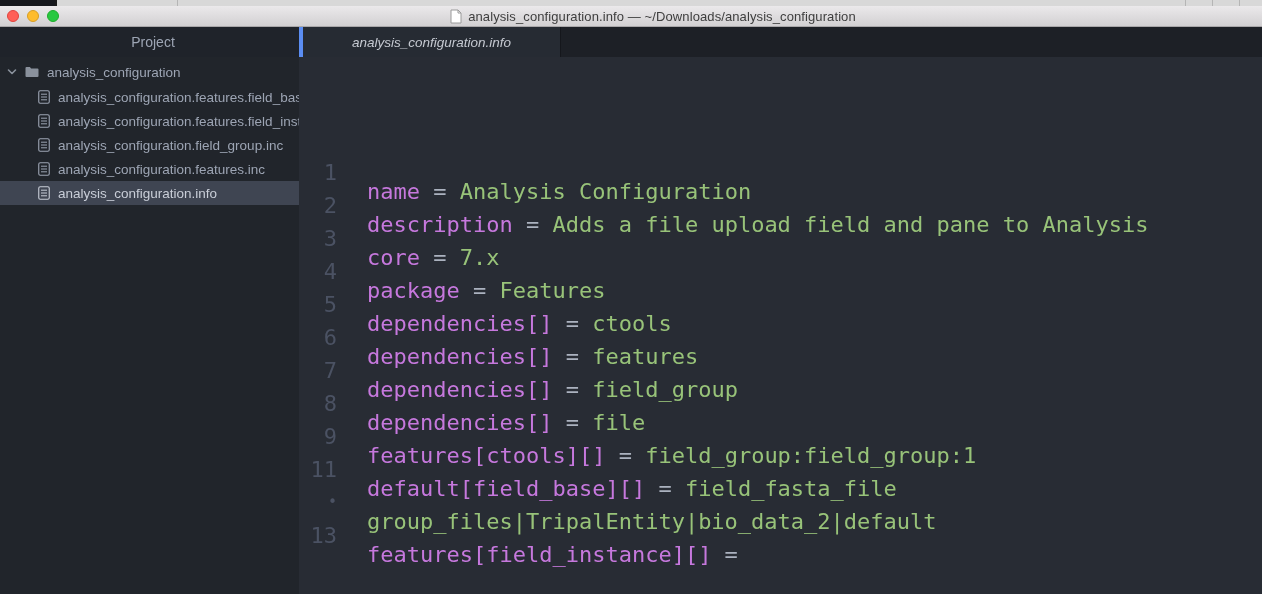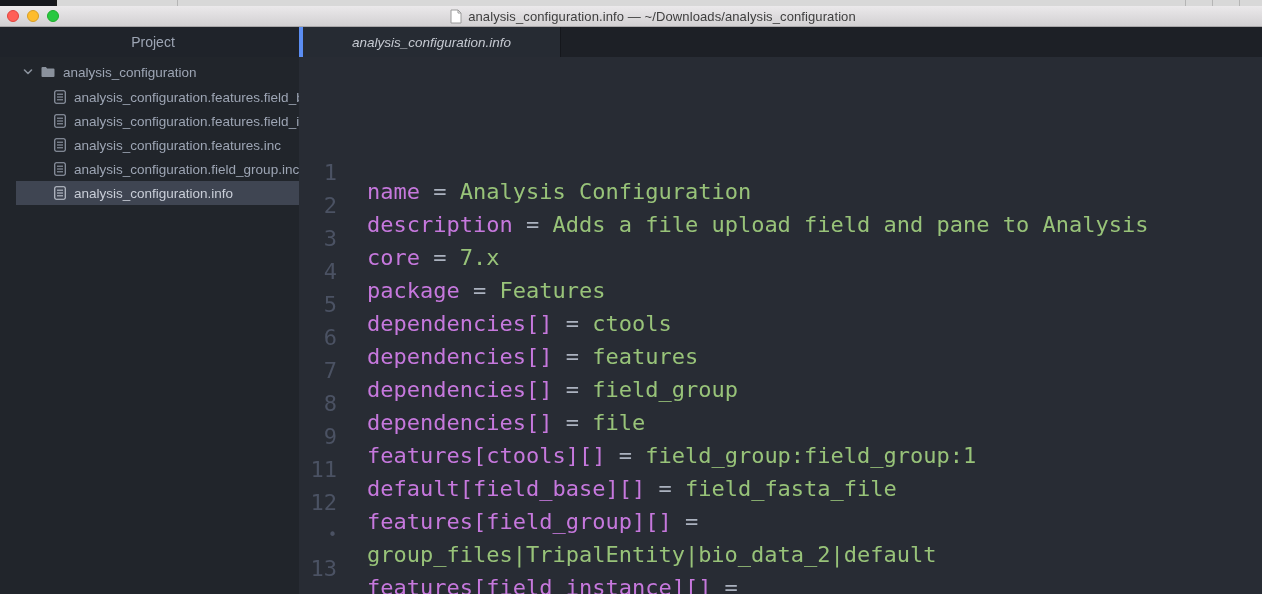--- a/index.html
+++ b/index.html
@@ -31,21 +31,21 @@
 
   
   .body { display:flex; height:567px; }
 
   
   .sidebar { width:299px; background:#21252b; flex:none; display:flex; flex-direction:column; overflow:hidden; }
   .sidebar-header { height:30px; flex:none; display:flex; align-items:center; justify-content:center;
     color:#9da5b4; font-size:14px; background:#1f232a;padding-left:7px; }
   .tree { padding-top:2px; }
   .tree-row { height:24px; display:flex; align-items:center; color:#9da5b4; font-size:13.5px;
-    white-space:nowrap; overflow:hidden; cursor:default;margin-left:16px; }
+    white-space:nowrap; overflow:hidden; cursor:default; }
   .folder-row { height:26px; }
   .chev { margin-left:7px; flex:none; color:#8a919c; display:flex; }
   .folder-ic { margin-left:8px; flex:none; display:flex; }
   .folder-label { margin-left:8px; }
   .file-ic { margin-left:38px; flex:none; display:flex; }
   .file-label { margin-left:8px; }
   .tree-row.selected { background:#3f4552; color:#c9ced8; }
 
   
   .editor-pane { flex:1; display:flex; flex-direction:column; background:#282c34; min-width:0; }
@@ -135,32 +135,32 @@
   </div>
           <div class="tree-row">
     <span class="file-ic">
       <svg width="12" height="14" viewBox="0 0 12 14">
         <rect x="0.75" y="0.75" width="10.5" height="12.5" rx="1.5" fill="none" stroke="currentColor" stroke-width="1.1"></rect>
         <line x1="3" y1="4.2" x2="9" y2="4.2" stroke="currentColor" stroke-width="1"></line>
         <line x1="3" y1="7" x2="9" y2="7" stroke="currentColor" stroke-width="1"></line>
         <line x1="3" y1="9.8" x2="9" y2="9.8" stroke="currentColor" stroke-width="1"></line>
       </svg>
     </span>
+    <span class="file-label">analysis_configuration.field_group.inc</span>
+  </div>
+          <div class="tree-row">
+    <span class="file-ic">
+      <svg width="12" height="14" viewBox="0 0 12 14">
+        <rect x="0.75" y="0.75" width="10.5" height="12.5" rx="1.5" fill="none" stroke="currentColor" stroke-width="1.1"></rect>
+        <line x1="3" y1="4.2" x2="9" y2="4.2" stroke="currentColor" stroke-width="1"></line>
+        <line x1="3" y1="7" x2="9" y2="7" stroke="currentColor" stroke-width="1"></line>
+        <line x1="3" y1="9.8" x2="9" y2="9.8" stroke="currentColor" stroke-width="1"></line>
+      </svg>
+    </span>
     <span class="file-label">analysis_configuration.features.inc</span>
-  </div>
-          <div class="tree-row">
-    <span class="file-ic">
-      <svg width="12" height="14" viewBox="0 0 12 14">
-        <rect x="0.75" y="0.75" width="10.5" height="12.5" rx="1.5" fill="none" stroke="currentColor" stroke-width="1.1"></rect>
-        <line x1="3" y1="4.2" x2="9" y2="4.2" stroke="currentColor" stroke-width="1"></line>
-        <line x1="3" y1="7" x2="9" y2="7" stroke="currentColor" stroke-width="1"></line>
-        <line x1="3" y1="9.8" x2="9" y2="9.8" stroke="currentColor" stroke-width="1"></line>
-      </svg>
-    </span>
-    <span class="file-label">analysis_configuration.field_group.inc</span>
   </div>
           <div class="tree-row selected">
     <span class="file-ic">
       <svg width="12" height="14" viewBox="0 0 12 14">
         <rect x="0.75" y="0.75" width="10.5" height="12.5" rx="1.5" fill="none" stroke="currentColor" stroke-width="1.1"></rect>
         <line x1="3" y1="4.2" x2="9" y2="4.2" stroke="currentColor" stroke-width="1"></line>
         <line x1="3" y1="7" x2="9" y2="7" stroke="currentColor" stroke-width="1"></line>
         <line x1="3" y1="9.8" x2="9" y2="9.8" stroke="currentColor" stroke-width="1"></line>
       </svg>
     </span>
@@ -200,23 +200,20 @@
   </div><div class="code-row">
     <span class="gutter">8</span>
     <span class="code"><span class="k">dependencies[]</span><span class="o"> = </span><span class="v">file</span></span>
   </div><div class="code-row">
     <span class="gutter">9</span>
     <span class="code"><span class="k">features[ctools][]</span><span class="o"> = </span><span class="v">field_group:field_group:1</span></span>
   </div><div class="code-row">
     <span class="gutter">11</span>
     <span class="code"><span class="k">default[field_base][]</span><span class="o"> = </span><span class="v">field_fasta_file</span></span>
   </div><div class="code-row">
-    <span class="gutter">12</span>
-    <span class="code"><span class="k">features[field_group][]</span><span class="o"> = </span></span>
-  </div><div class="code-row">
     <span class="gutter bullet">•</span>
     <span class="code"><span class="v">group_files|TripalEntity|bio_data_2|default</span></span>
   </div><div class="code-row">
     <span class="gutter">13</span>
     <span class="code"><span class="k">features[field_instance][]</span><span class="o"> = </span></span>
   </div></div>
     </div>
   </div>
 </div>
 

